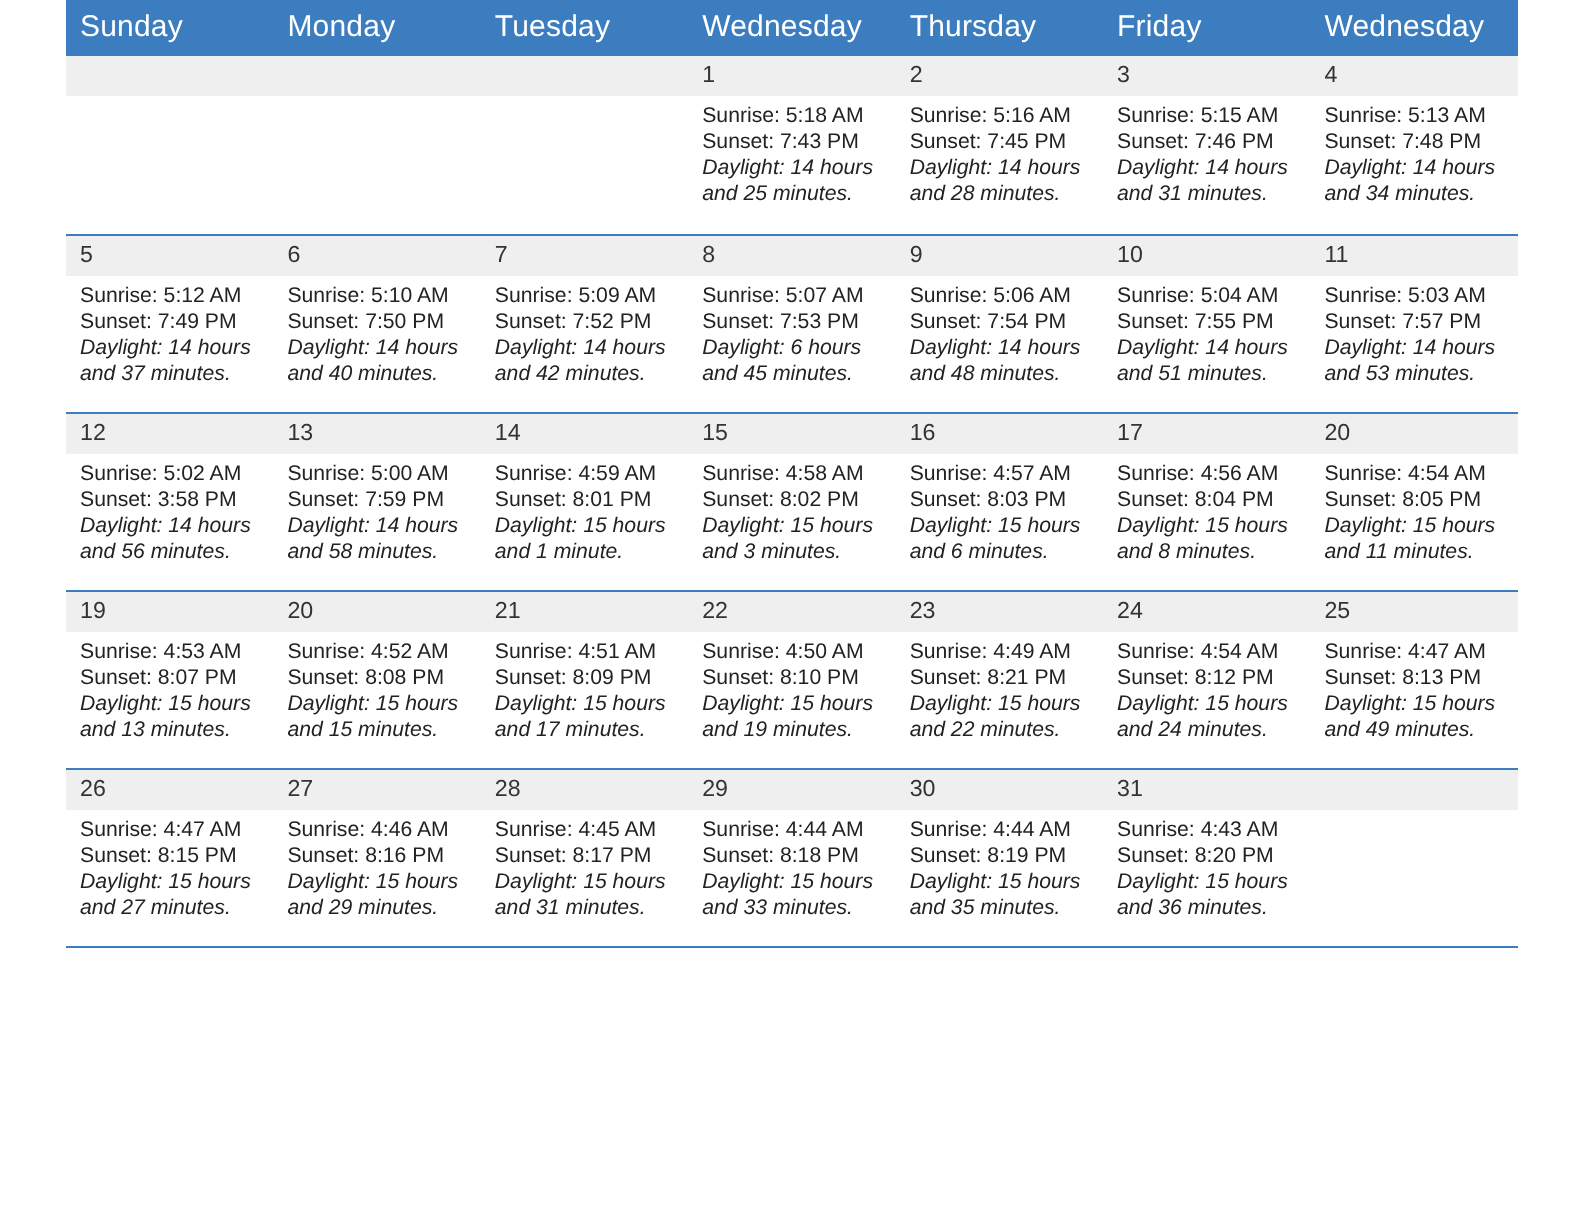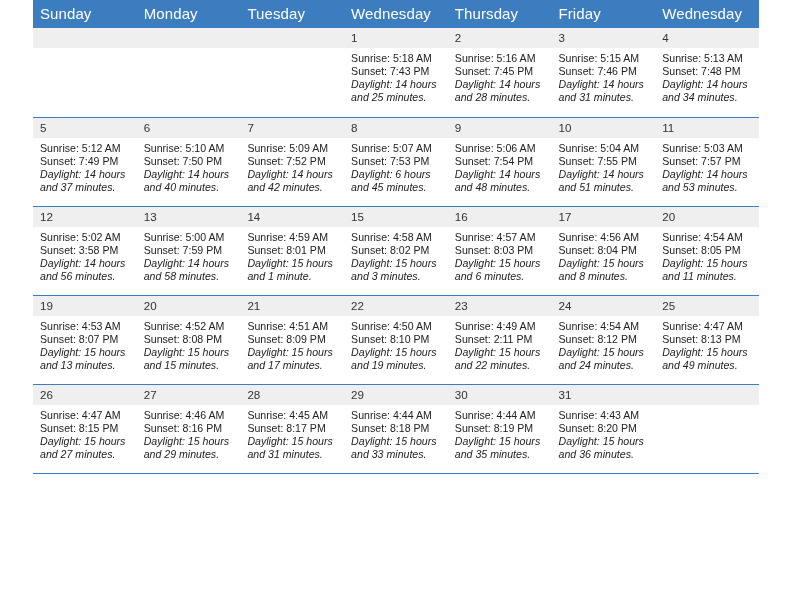--- a/index.html
+++ b/index.html
@@ -338,21 +338,21 @@
             <div class="info">
               <div>Sunrise: 4:50 AM</div>
               <div>Sunset: 8:10 PM</div>
               <div class="daylight">Daylight: 15 hours and 19 minutes.</div>
             </div>
           </td>
           <td>
             <div class="daynum">23</div>
             <div class="info">
               <div>Sunrise: 4:49 AM</div>
-              <div>Sunset: 2:11 PM</div>
+              <div>Sunset: 8:21 PM</div>
               <div class="daylight">Daylight: 15 hours and 22 minutes.</div>
             </div>
           </td>
           <td>
             <div class="daynum">24</div>
             <div class="info">
               <div>Sunrise: 4:54 AM</div>
               <div>Sunset: 8:12 PM</div>
               <div class="daylight">Daylight: 15 hours and 24 minutes.</div>
             </div>

